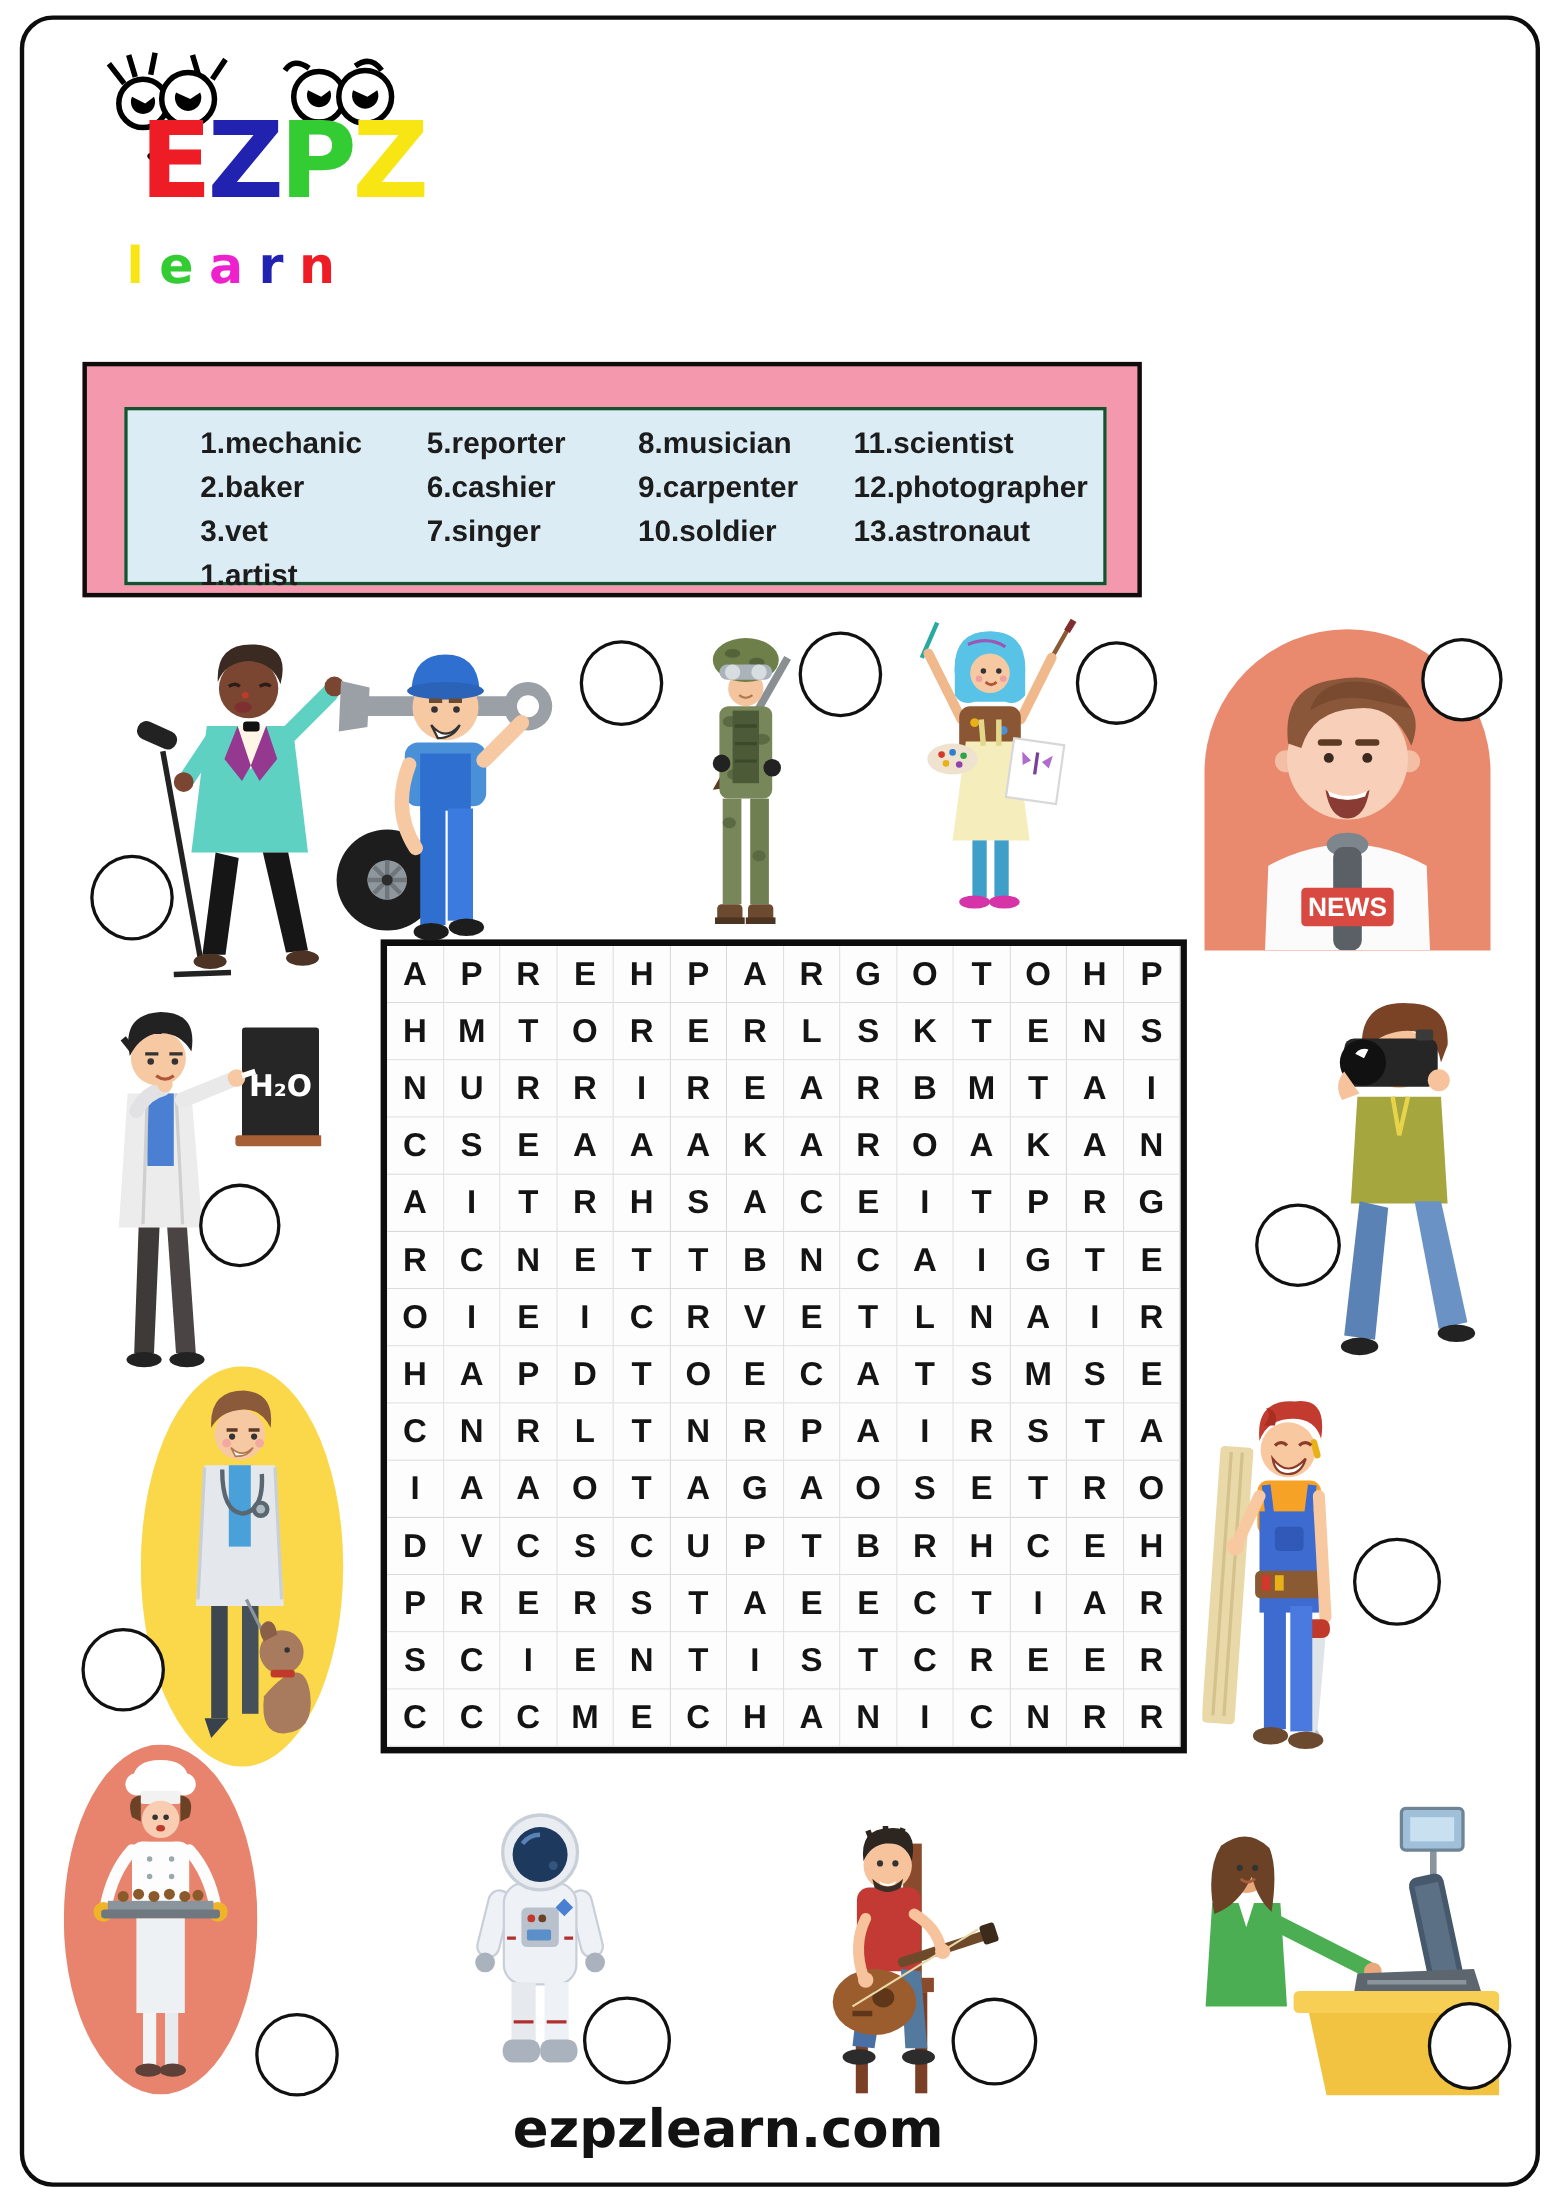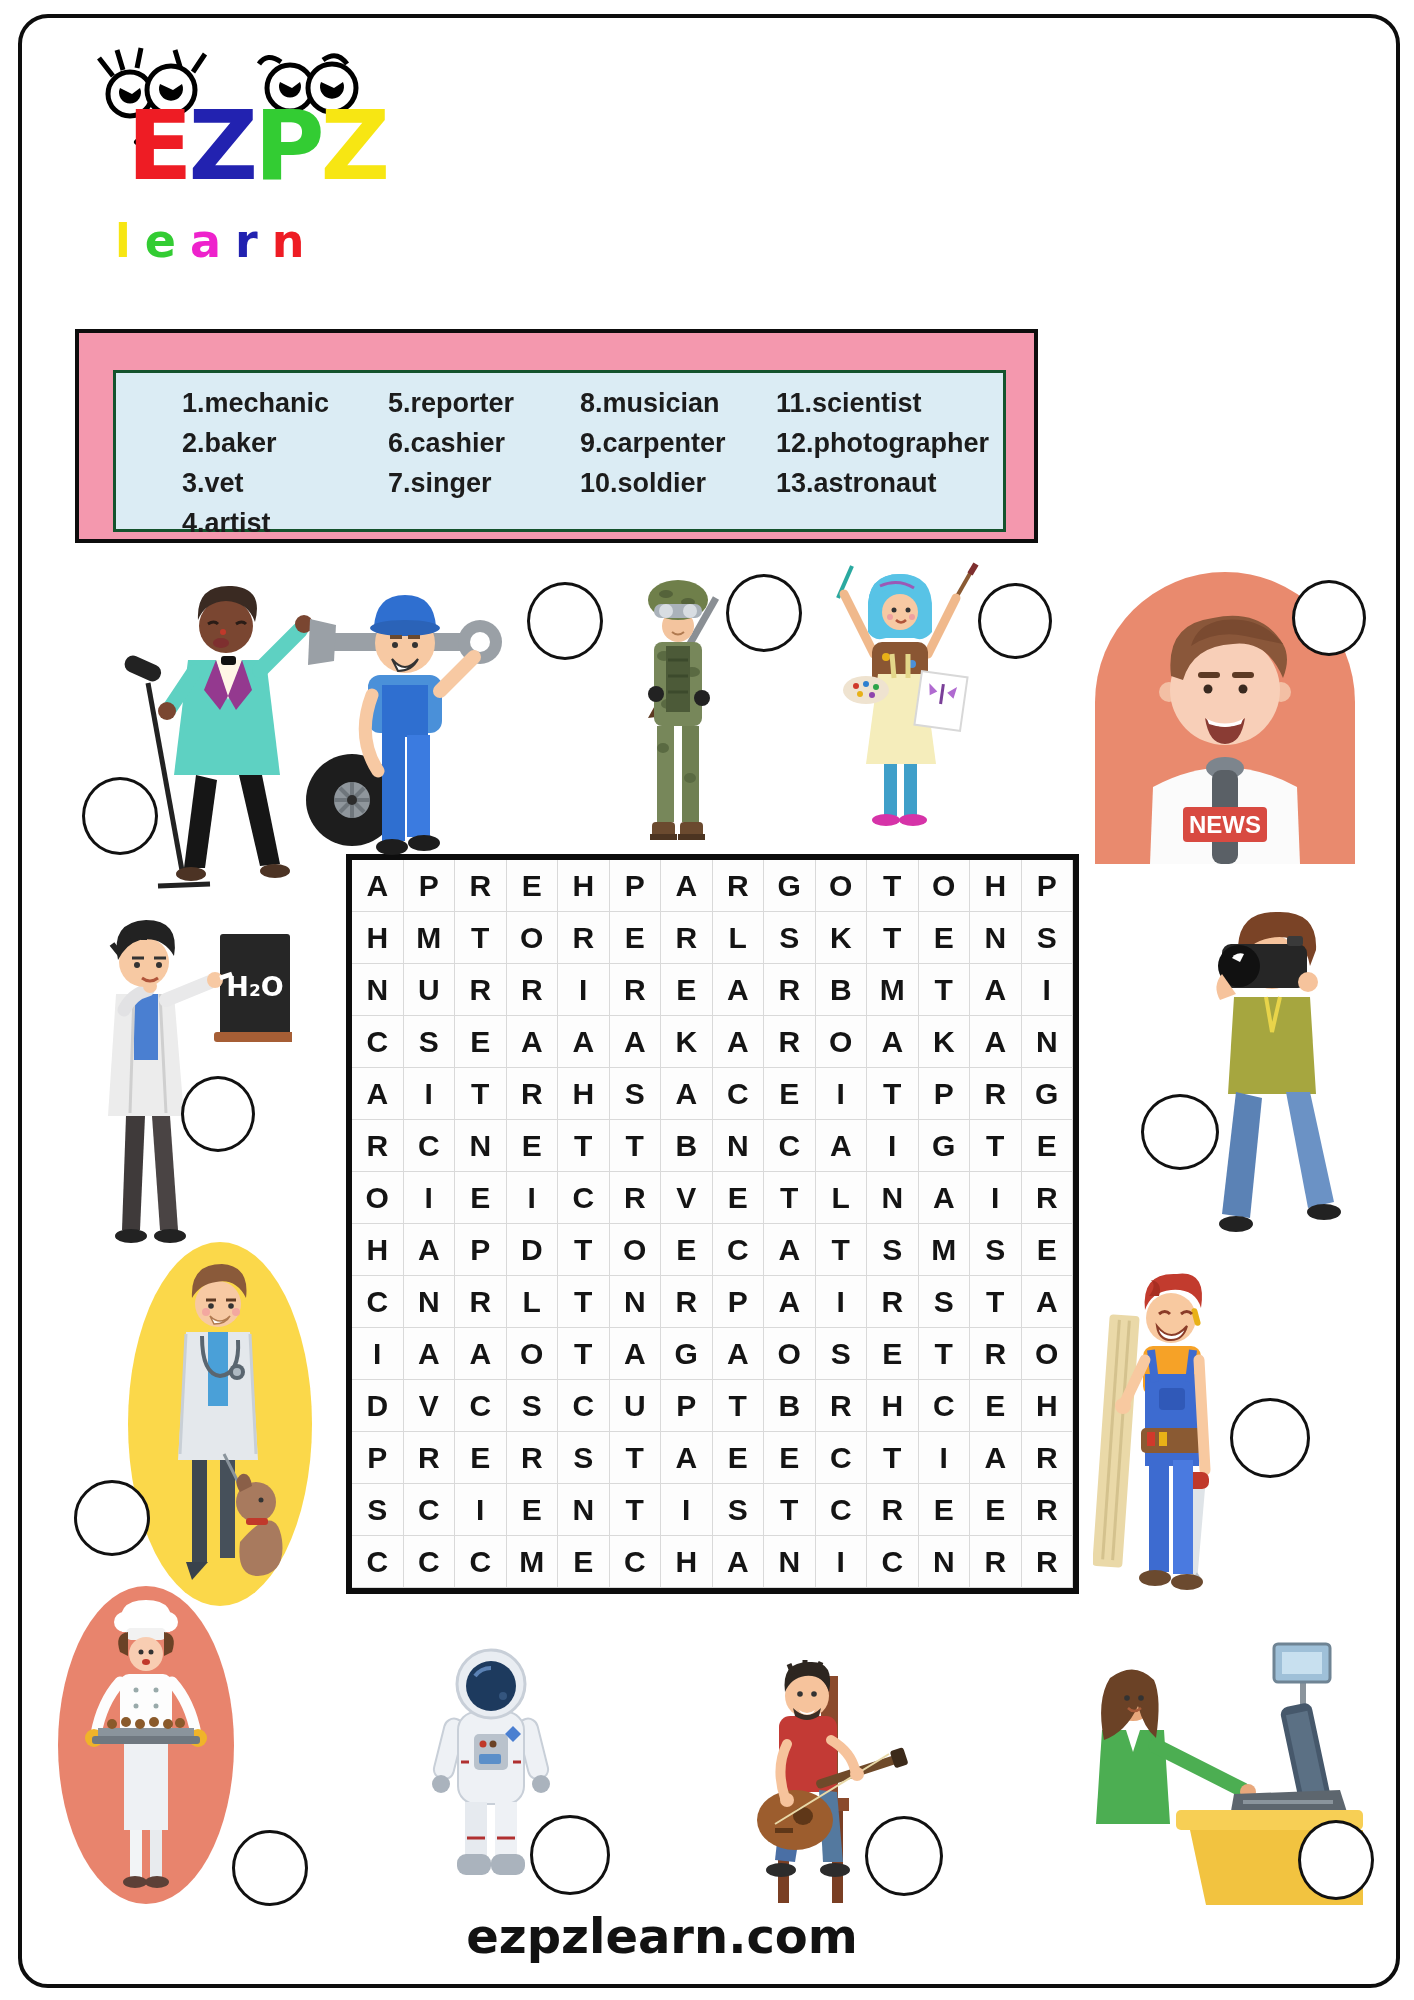--- a/index.html
+++ b/index.html
@@ -85,21 +85,21 @@
     <div class="logo-sub"><span style="color: rgb(247, 230, 19);">l</span><span style="color: rgb(51, 204, 51);">e</span><span style="color: rgb(238, 34, 204);">a</span><span style="color: rgb(34, 34, 176);">r</span><span style="color: rgb(238, 28, 36);">n</span></div>
   </div>
 
 
   <div class="word-box">
     <div class="word-box-inner">
       <div class="word-col col0">
           <div class="word">1.mechanic</div>
           <div class="word">2.baker</div>
           <div class="word">3.vet</div>
-          <div class="word">4.artist</div>
+          <div class="word">1.artist</div>
         </div>
       <div class="word-col col1">
           <div class="word">5.reporter</div>
           <div class="word">6.cashier</div>
           <div class="word">7.singer</div>
         </div>
       <div class="word-col col2">
           <div class="word">8.musician</div>
           <div class="word">9.carpenter</div>
           <div class="word">10.soldier</div>

